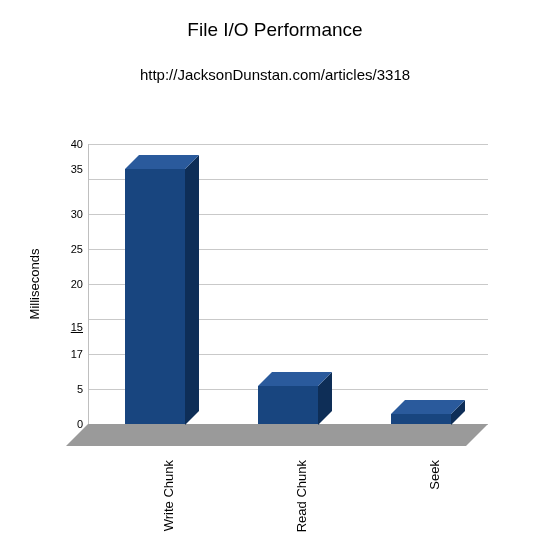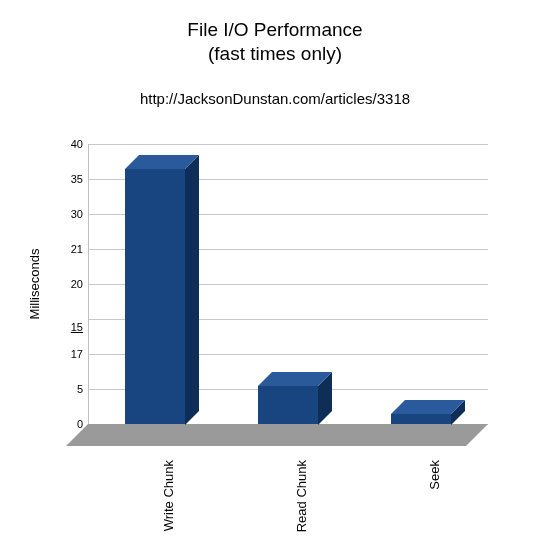--- a/index.html
+++ b/index.html
@@ -123,43 +123,42 @@
     transform-origin: left top;
   }
 </style>
 </head>
 <body>
 
 <div class="chart-wrap">
 
   <div class="titles">
     <div class="title-line">File I/O Performance</div>
-    <div class="title-line">(fast times only)</div>
     <div class="subtitle">http://JacksonDunstan.com/articles/3318</div>
   </div>
 
   <div class="ylabel">Milliseconds</div>
 
   <div class="plot" id="plot">
       <div class="gridline" style="top: 280px;"></div>
       <div class="tick-label" style="top: 280px;">0</div>
       <div class="gridline" style="top: 245px;"></div>
       <div class="tick-label" style="top: 245px;">5</div>
       <div class="gridline" style="top: 210px;"></div>
       <div class="tick-label" style="top: 210px;">17</div>
       <div class="gridline" style="top: 175px;"></div>
       <div class="tick-label" style="top: 183px; text-decoration: underline;">15</div>
       <div class="gridline" style="top: 140px;"></div>
       <div class="tick-label" style="top: 140px;">20</div>
       <div class="gridline" style="top: 105px;"></div>
-      <div class="tick-label" style="top: 105px;">21</div>
+      <div class="tick-label" style="top: 105px;">25</div>
       <div class="gridline" style="top: 70px;"></div>
       <div class="tick-label" style="top: 70px;">30</div>
       <div class="gridline" style="top: 35px;"></div>
-      <div class="tick-label" style="top: 35px;">35</div>
+      <div class="tick-label" style="top: 25px;">35</div>
       <div class="gridline" style="top: 0px;"></div>
       <div class="tick-label" style="top: 0px;">40</div>
     </div>
 
   <div class="floor"></div>
 
   <div class="bars" id="bars">
       <div class="bar3d" style="left: 36.6667px; width: 60px; height: 255.5px;">
         <div class="bar-front" style="height: 255.5px; background: rgb(24, 69, 127);"></div>
         <div class="bar-side" style="height: 255.5px; width: 14px;"></div>

